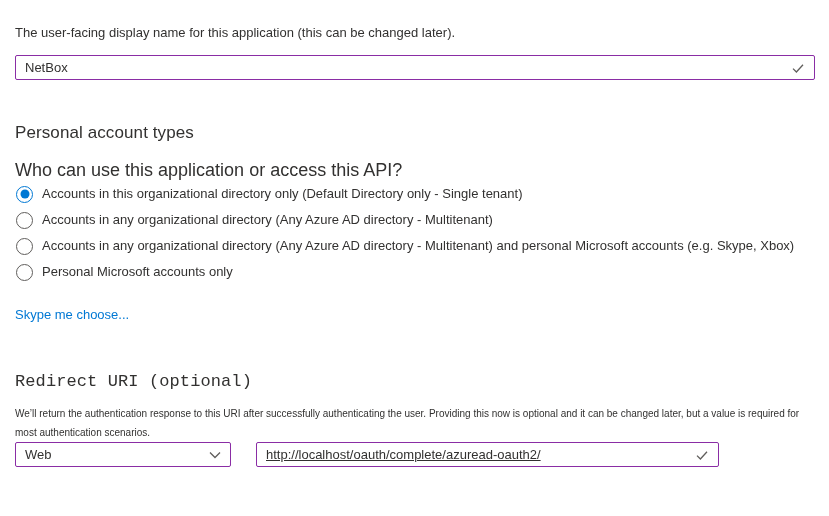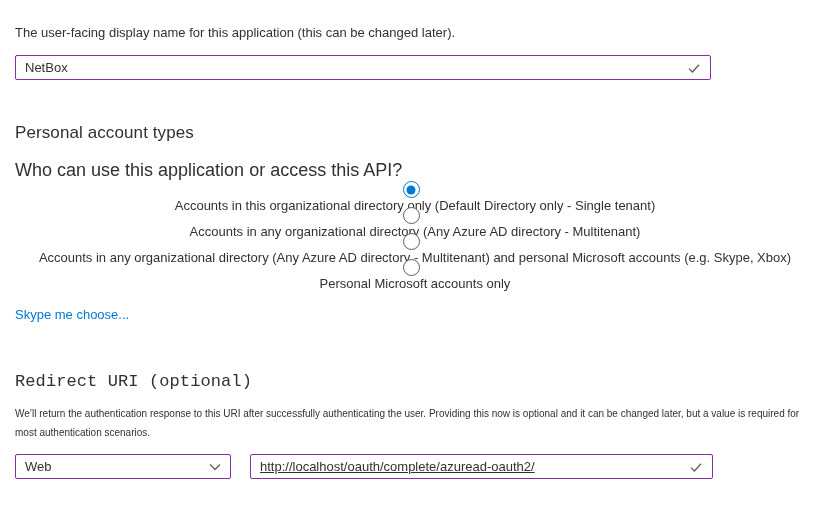--- a/index.html
+++ b/index.html
@@ -48,32 +48,31 @@
     background: transparent;
   }
   .field-check {
     position: absolute;
     right: 8px; top: 50%;
     transform: translateY(-50%);
     width: 16px; height: 16px;
     pointer-events: none;
   }
 
-  .name-field { margin-top: 14px; width: 696px; }
+  .name-field { margin-top: 14px; width: 800px; }
 
   .section2-title { margin-top: 43px; }
   .question { margin-top: 19px; font-size: 18px; line-height: 16px; }
 
   .radio-group { margin-top: 3px; list-style: none; }
   .radio-row {
     height: 26px;
     display: flex;
     align-items: center;
     cursor: pointer;
-    flex-direction: column;
   }
   .radio-circle {
     width: 17px; height: 17px;
     border-radius: 50%;
     border: 1px solid #605e5c;
     margin-left: 1px;
     margin-right: 9px;
     flex: 0 0 auto;
     position: relative;
     background: #ffffff;
@@ -103,24 +102,24 @@
   .section3-title { margin-top: 49px; font-family: Liberation Mono, monospace; }
   .redirect-desc {
     margin-top: 12px;
     width: 802px;
     font-size: 10px;
     line-height: 19px;
     color: #323130;
   }
 
   .redirect-row {
-    margin-top: 12px;
+    margin-top: 0;
     display: flex;
     align-items: flex-start;
-    gap: 19px;
+    gap: 25px;
   }
   .select-field {
     position: relative;
     width: 216px;
     height: 25px;
     border: 1.5px solid #8A2DA5;
     border-radius: 2px;
     background: #ffffff;
     display: flex;
     align-items: center;

